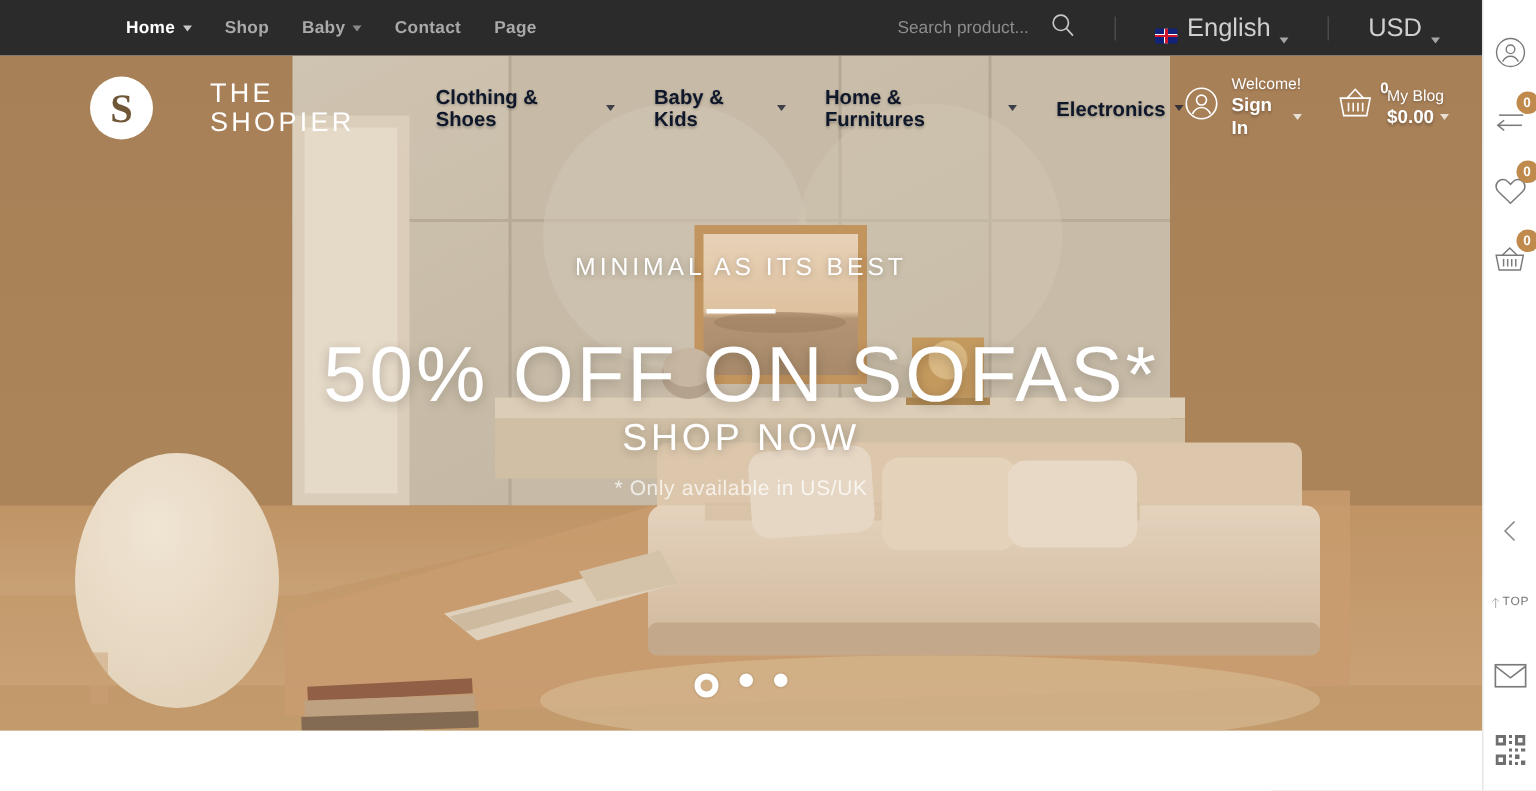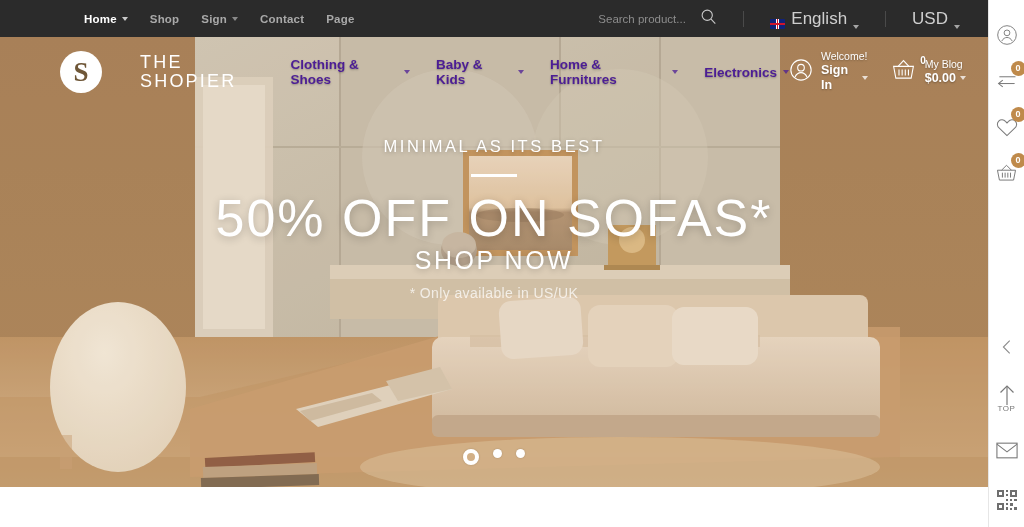--- a/index.html
+++ b/index.html
@@ -88,35 +88,35 @@
     width: 42px; height: 42px; border-radius:50%;
     background:#fff; display:flex; align-items:center; justify-content:center;
     color:#6f5738; font-size: 27px; font-weight:700;
     font-family:"Liberation Serif", serif; line-height:1;
   }
   .logo-text { color:#fff; font-size: 18px; line-height: 1.06; letter-spacing: 2.2px; font-weight: 400; }
   .logo-text b { display:block; font-weight:400;margin-left:27px; }
 
   .mainnav { display:flex; align-items:center; gap: 26px; margin-left: 54px; }
   .mainnav a {
-    color:#4c1d95; text-decoration:none; font-size: 13.5px; font-weight:700;
+    color:#0f172a; text-decoration:none; font-size: 13.5px; font-weight:700;
     display:flex; align-items:center; gap:6px; cursor:pointer;
     text-shadow: 0 1px 2px rgba(0,0,0,.28);
   }
 
   .header-right { margin-left:auto; display:flex; align-items:center; gap: 22px; }
   .acct, .cart { display:flex; align-items:center; gap: 8px; color:#fff; cursor:pointer; text-shadow:0 1px 2px rgba(0,0,0,.3); }
   .acct-txt, .cart-txt { line-height:1.22; }
   .acct-txt .sm, .cart-txt .sm { font-size: 10.5px; font-weight:400; display:block; }
   .acct-txt .lg, .cart-txt .lg { font-size: 12.5px; font-weight:700; display:flex; align-items:center; gap:4px; }
   .cart-icon-wrap { position:relative; }
   .cart-sup { position:absolute; top:-3px; right:-9px; font-size:10px; color:#fff; font-weight:700; }
 
   
-  .hero-copy { position:absolute; left:0; right:0; top: 100px; text-align:center; z-index:20; }
+  .hero-copy { position:absolute; left:0; right:0; top: 132px; text-align:center; z-index:20; }
   .hero-tagline {
     color:#fff; font-size: 16.5px; letter-spacing: 2.6px; font-weight:400;
     text-shadow: 0 1px 4px rgba(0,0,0,.25);
   }
   .hero-rule { width: 46px; height: 3px; background:#fff; margin: 18px auto 0; }
   .hero-title {
     margin-top: 14px;
     color:#fff; font-size: 52px; font-weight:400; letter-spacing: 2px; line-height:1.06;
     text-shadow: 0 2px 8px rgba(0,0,0,.22);
   }
@@ -142,21 +142,21 @@
     <div class="topbar">
       <nav class="topnav">
         <a class="active">
           <span>Home</span>
           <i class="caret"></i>
         </a>
         <a>
           <span>Shop</span>
         </a>
         <a>
-          <span>Sign</span>
+          <span>Baby</span>
           <i class="caret"></i>
         </a>
         <a>
           <span>Contact</span>
         </a>
         <a>
           <span>Page</span>
         </a>
       </nav>
 
@@ -408,21 +408,21 @@
       </div>
     </div>
 
     <div class="rail-bottom">
       <div class="rail-item">
         <svg width="16" height="18" viewBox="0 0 16 20" fill="none" stroke="#8a8a8a" stroke-width="1.2">
           <path d="M11 3 L4 10 L11 17"></path>
         </svg>
       </div>
 
-      <div class="rail-item" style="flex-direction:column;height:auto;gap:2px;">
+      <div class="rail-item" style="flex-direction:row;height:auto;gap:2px;">
         <svg width="18" height="22" viewBox="0 0 18 22" fill="none" stroke="#7a7a7a" stroke-width="1.2">
           <line x1="9" y1="21" x2="9" y2="2"></line>
             <path d="M2.5 8.5 L9 2 L15.5 8.5"></path>
         </svg>
         <span class="rail-top-label">TOP</span>
       </div>
 
       <div class="rail-item">
         <svg width="22" height="17" viewBox="0 0 24 18" fill="none" stroke="#7a7a7a" stroke-width="1.2">
           <rect x="1" y="1" width="22" height="16"></rect>

